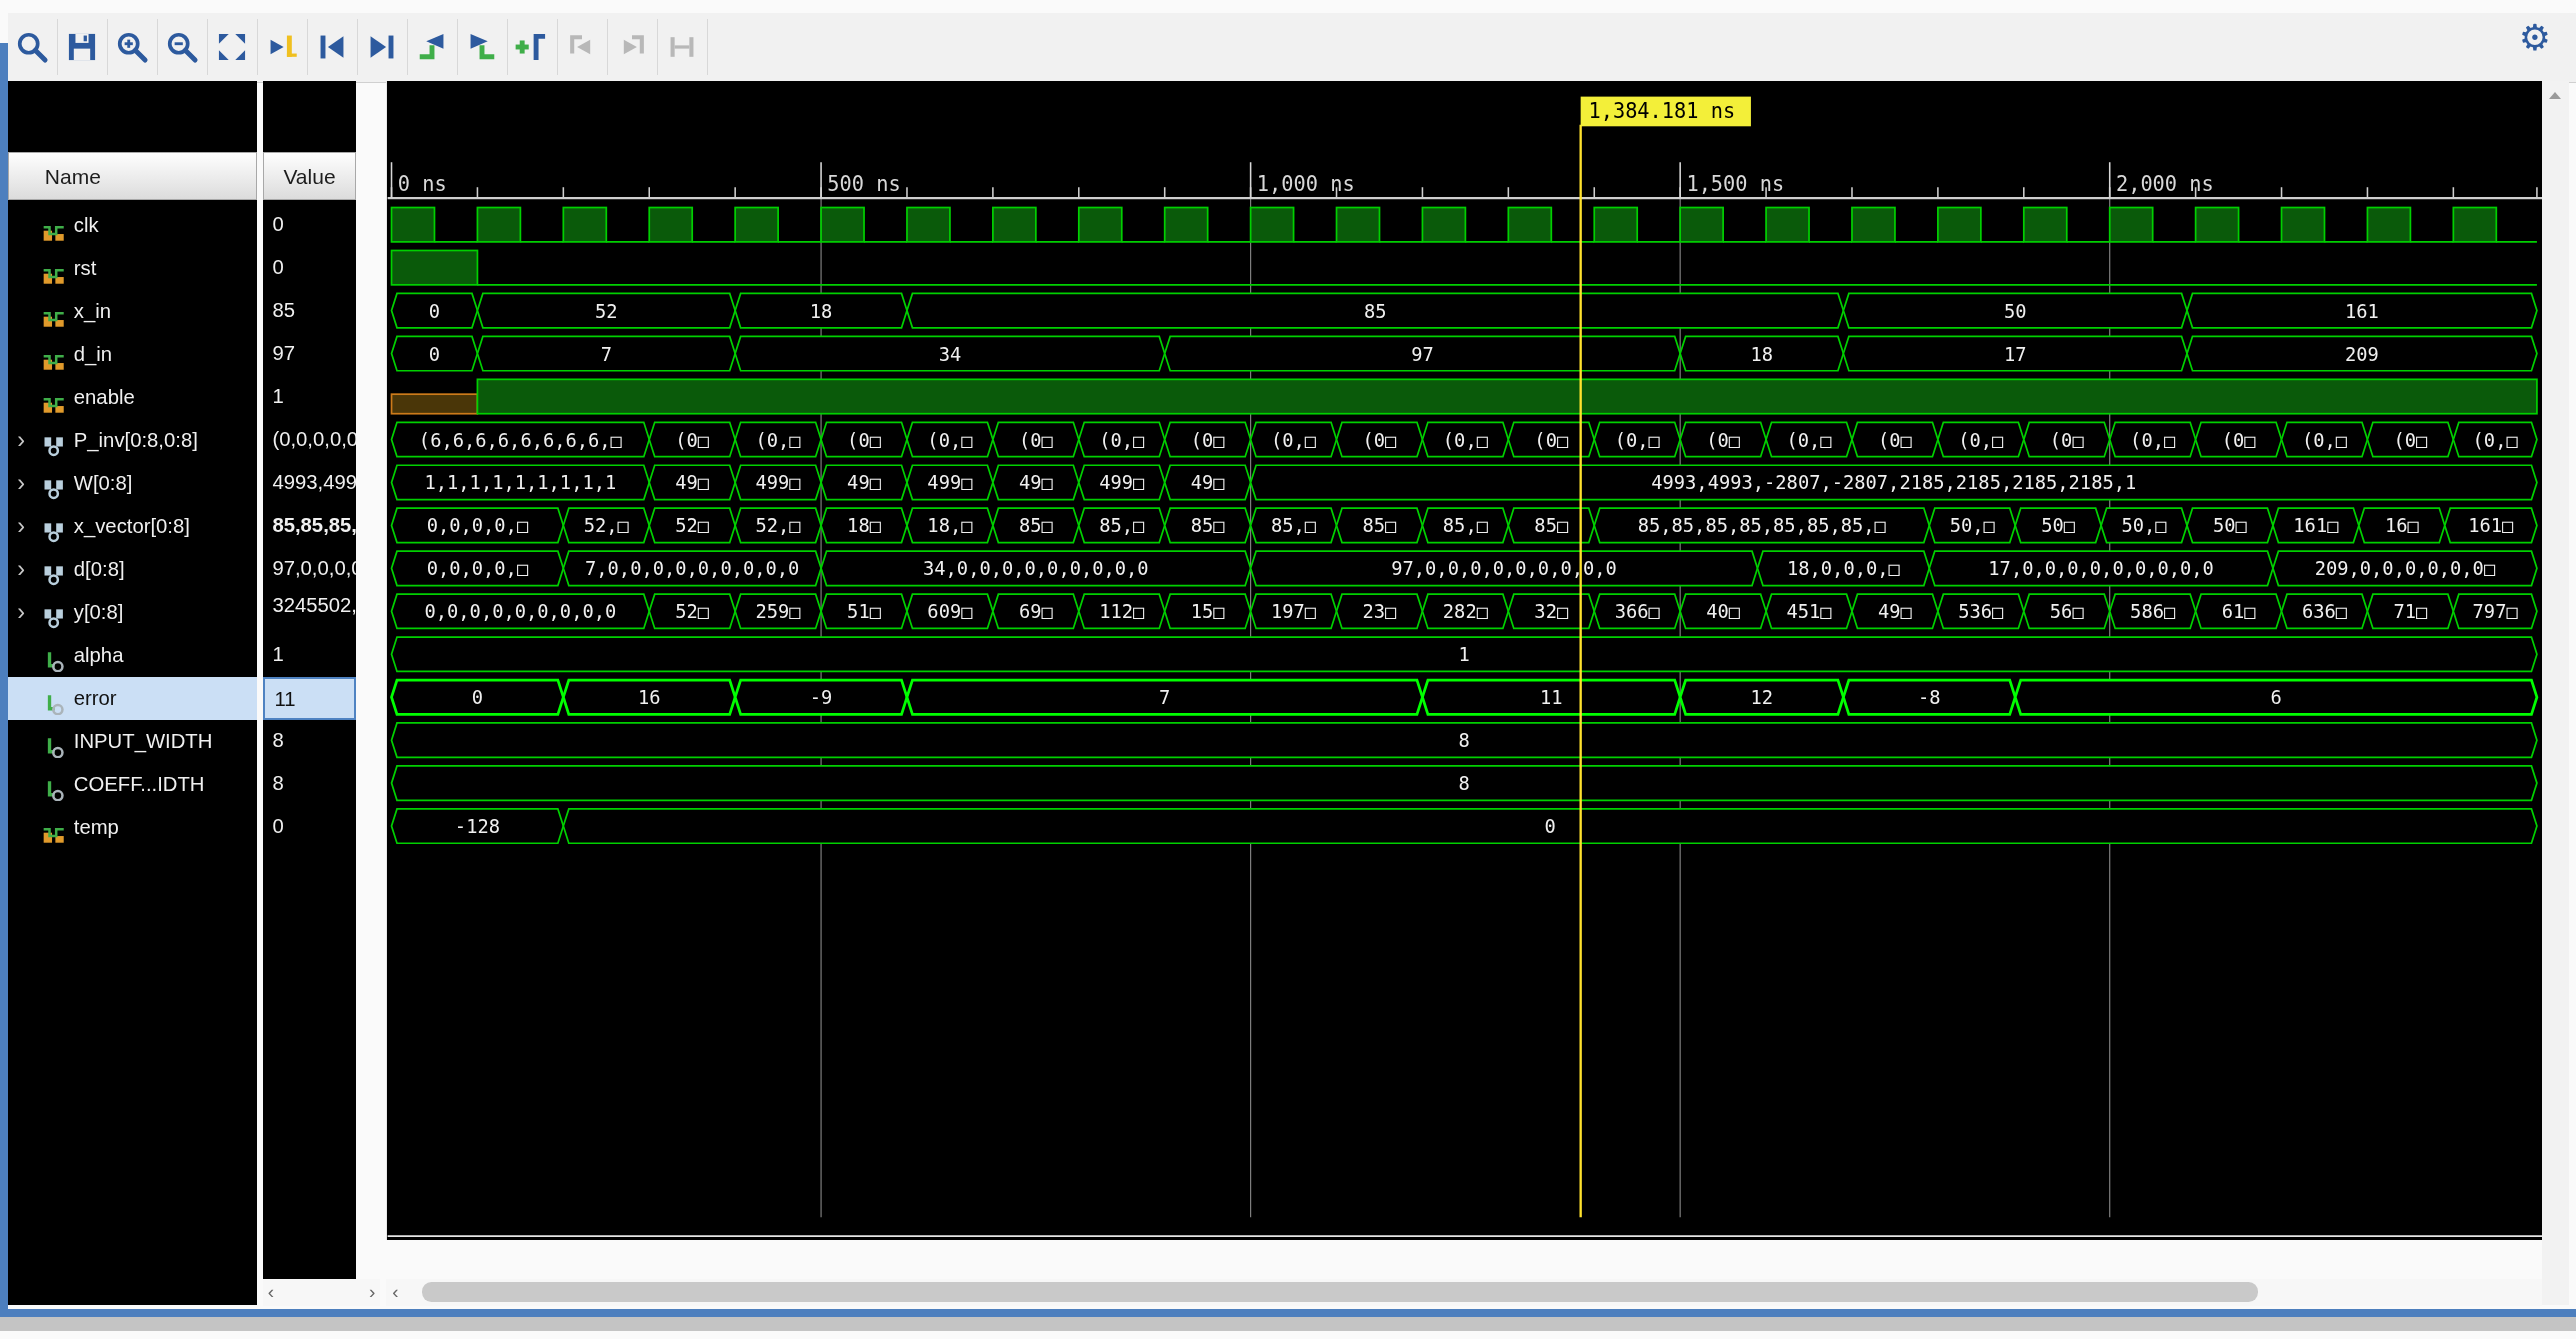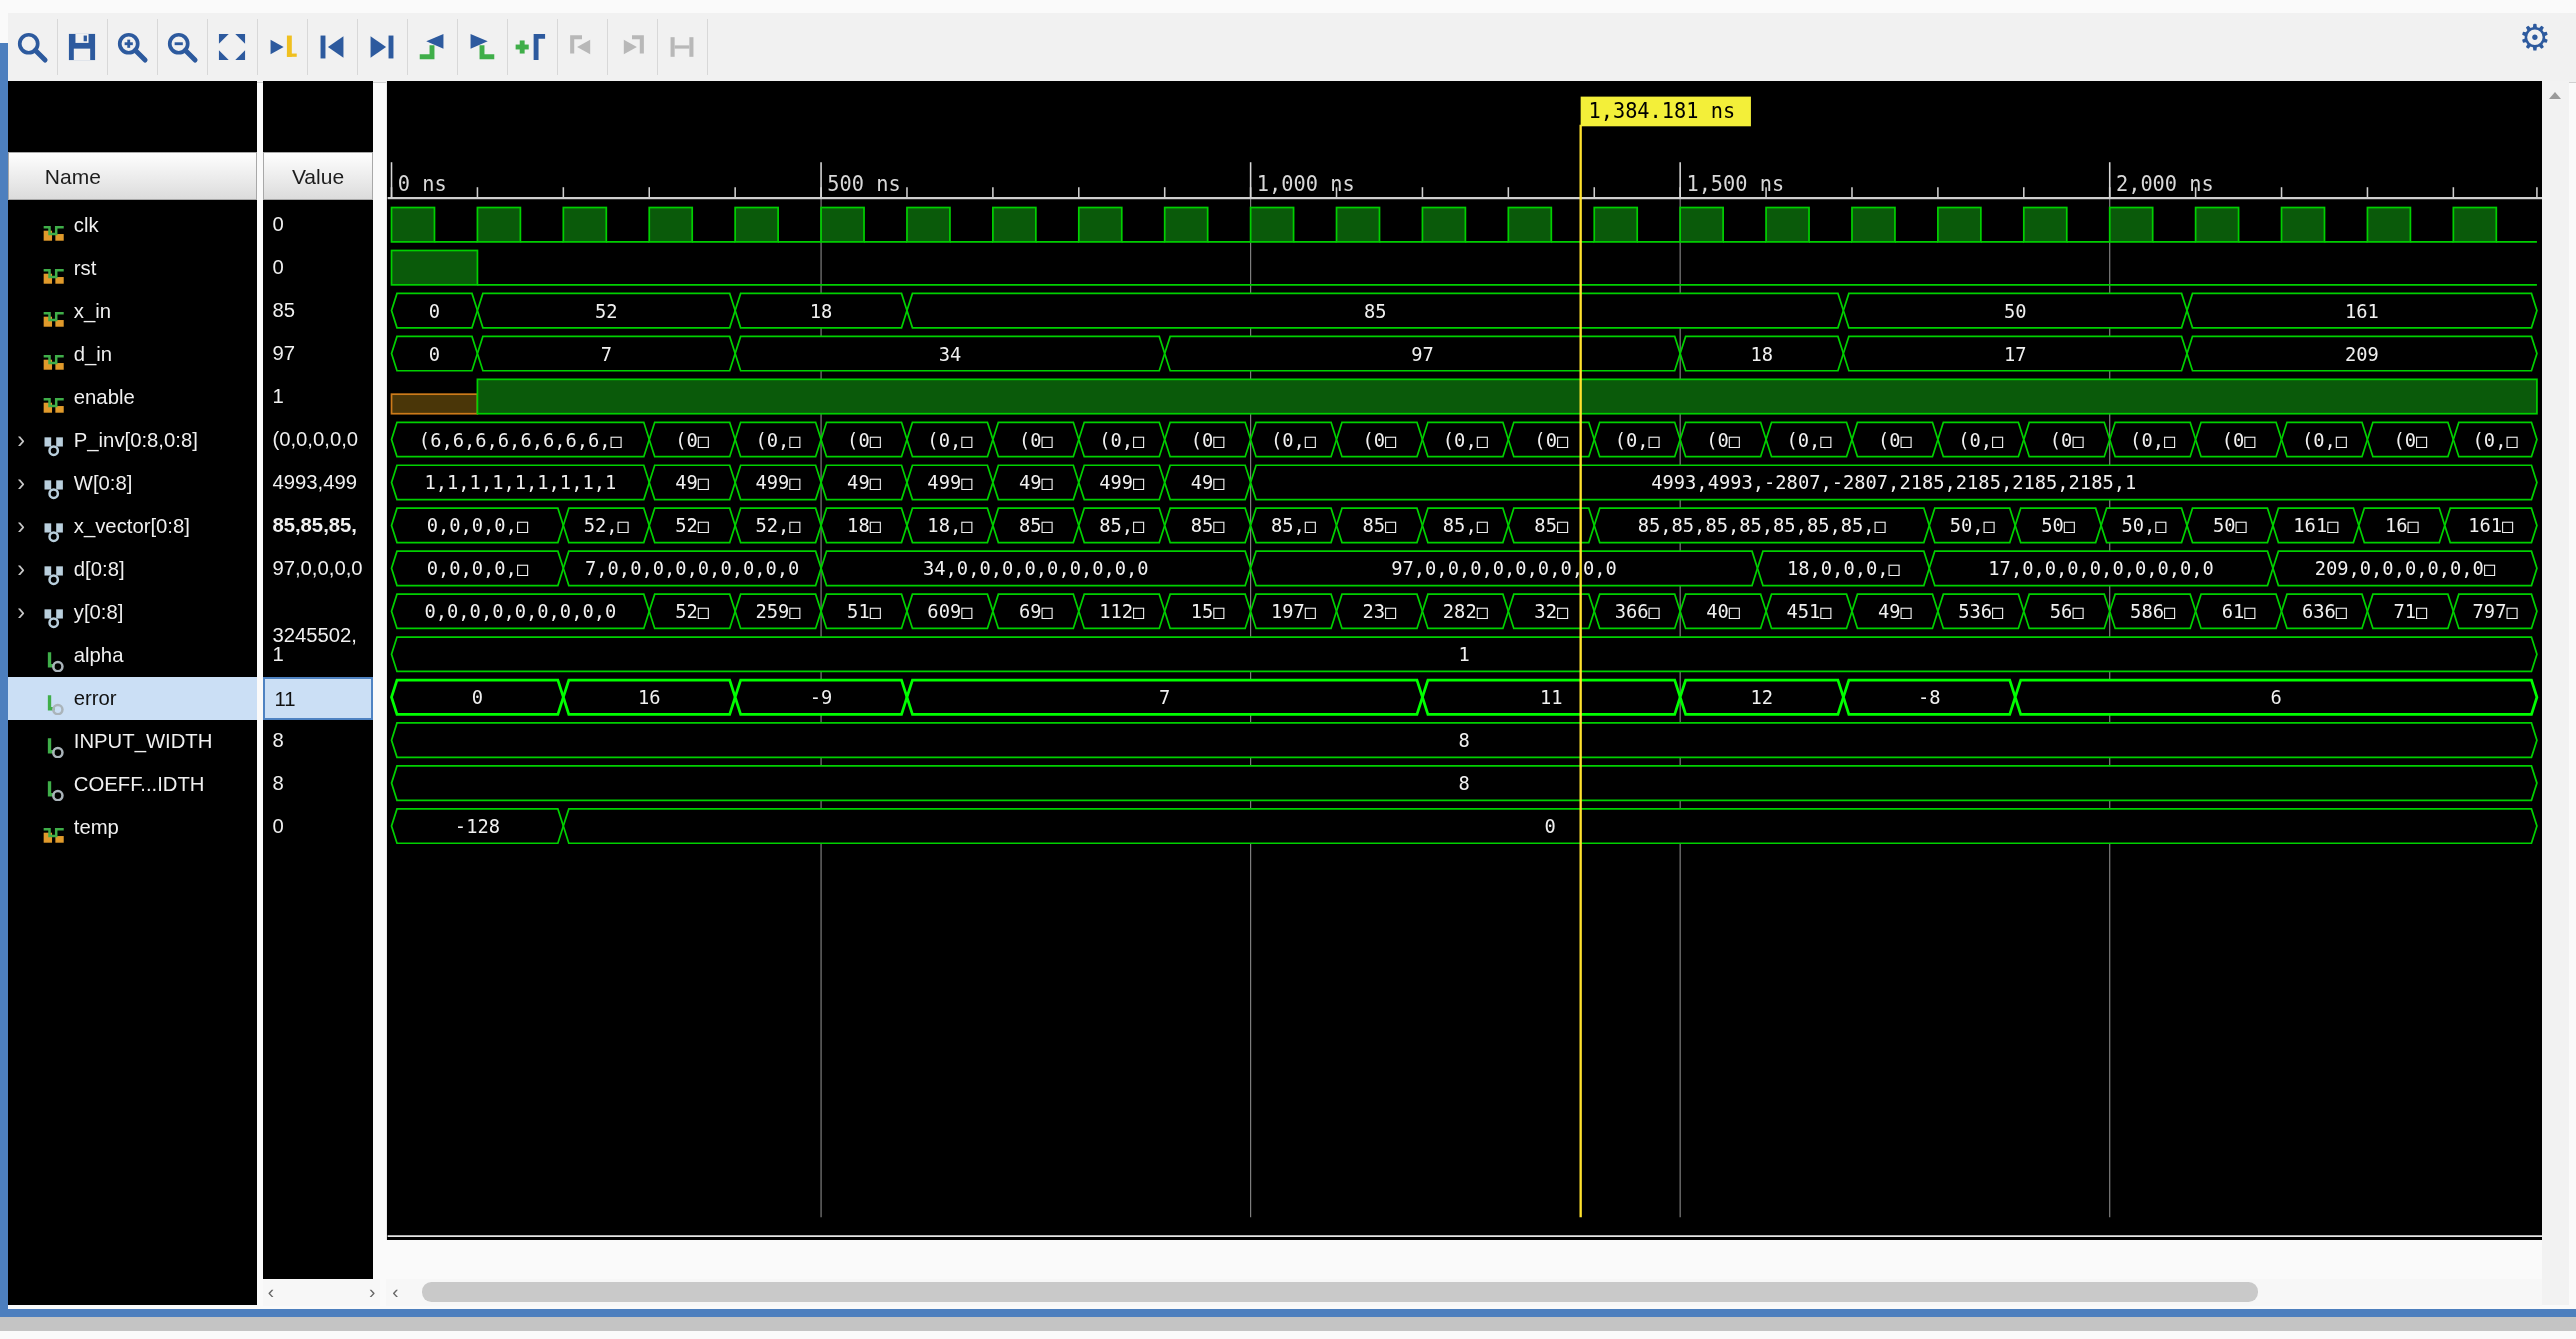--- a/index.html
+++ b/index.html
@@ -12,21 +12,21 @@
         border-right:0.8px solid #d8d8d8;box-sizing:border-box;}
   .tbtn svg{width:36px;height:36px;}
   #settings-btn{position:absolute;right:19px;top:15.6px;width:44px;height:44px;display:flex;
         align-items:center;justify-content:center;color:#2d5a9e;font-size:36px;}
   
   #frame-left{position:absolute;left:0;top:43px;width:7.8px;height:1274px;background:#4d7fbe;}
   #frame-bottom{position:absolute;left:0;top:1309px;width:2576px;height:7.8px;background:#4d7fbe;}
   #footer-strip{position:absolute;left:0;top:1317px;width:2576px;height:14px;background:#c4c4c4;}
   
   #name-panel{position:absolute;left:7.8px;top:81px;width:249px;height:1224px;background:#000;overflow:hidden;}
-  #value-panel{position:absolute;left:263px;top:81px;width:110px;height:1224px;background:#000;overflow:hidden;}
+  #value-panel{position:absolute;left:263px;top:81px;width:93px;height:1224px;background:#000;overflow:hidden;}
   .phead{position:absolute;top:71px;left:0;right:0;height:48px;
          background:linear-gradient(#fefefe,#dcdcdc);border:0.8px solid #a8a8a8;box-sizing:border-box;
          color:#1d1d1d;font-size:21px;line-height:47px;}
   #name-head{padding-left:36px;}
   #value-head{text-align:center;}
   .srow{position:absolute;left:0;width:100%;height:43px;line-height:43px;color:#f0f0f0;font-size:20.3px;white-space:nowrap;}
   .srow.sel{background:#cbdff5;color:#111;}
   .chev{position:absolute;left:9.4px;top:0;color:#c8c8c8;font-size:23.4px;}
   .sicon{position:absolute;left:34px;top:10.2px;width:23.4px;height:23.4px;}
   .sicon svg{width:23.4px;height:23.4px;}
@@ -292,21 +292,21 @@
     <div id="value-rows">
         <div class="vrow" style="top: 123px;"><span>0</span></div>
         <div class="vrow" style="top: 166px;"><span>0</span></div>
         <div class="vrow" style="top: 209px;"><span>85</span></div>
         <div class="vrow" style="top: 252px;"><span>97</span></div>
         <div class="vrow" style="top: 295px;"><span>1</span></div>
         <div class="vrow" style="top: 338px;"><span>(0,0,0,0,0</span></div>
         <div class="vrow" style="top: 381px;"><span>4993,499</span></div>
         <div class="vrow" style="top: 424px; font-weight: bold;"><span>85,85,85,</span></div>
         <div class="vrow" style="top: 467px;"><span>97,0,0,0,0</span></div>
-        <div class="vrow" style="top: 534px;"><span>3245502,</span></div>
+        <div class="vrow" style="top: 504px;"><span>3245502,</span></div>
         <div class="vrow" style="top: 553px;"><span>1</span></div>
         <div class="vrow sel" style="top: 596px;"><span>11</span></div>
         <div class="vrow" style="top: 639px;"><span>8</span></div>
         <div class="vrow" style="top: 682px;"><span>8</span></div>
         <div class="vrow" style="top: 725px;"><span>0</span></div>
       </div>
   </div>
 
   <div id="wave-wrap">
     <svg id="wave-svg" width="2156" height="1159" viewBox="0 0 2759 1484">

